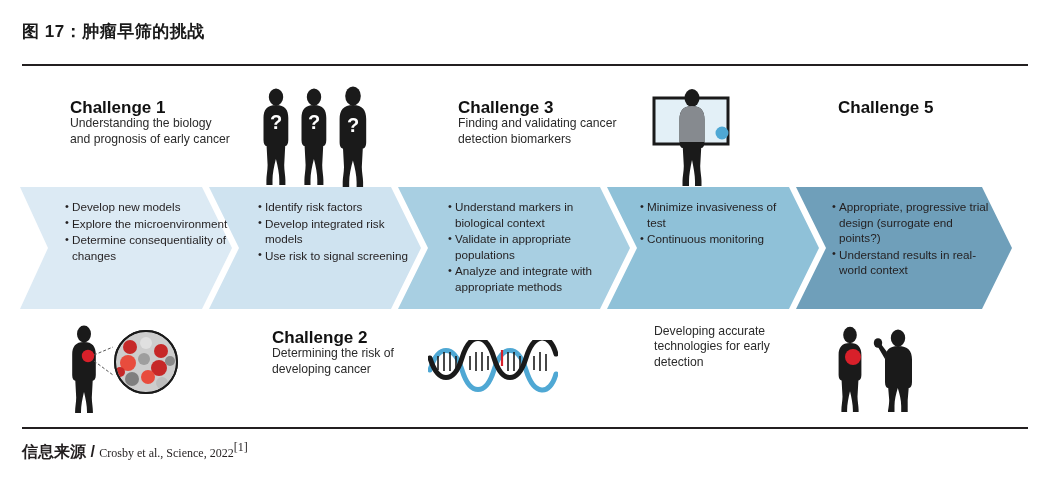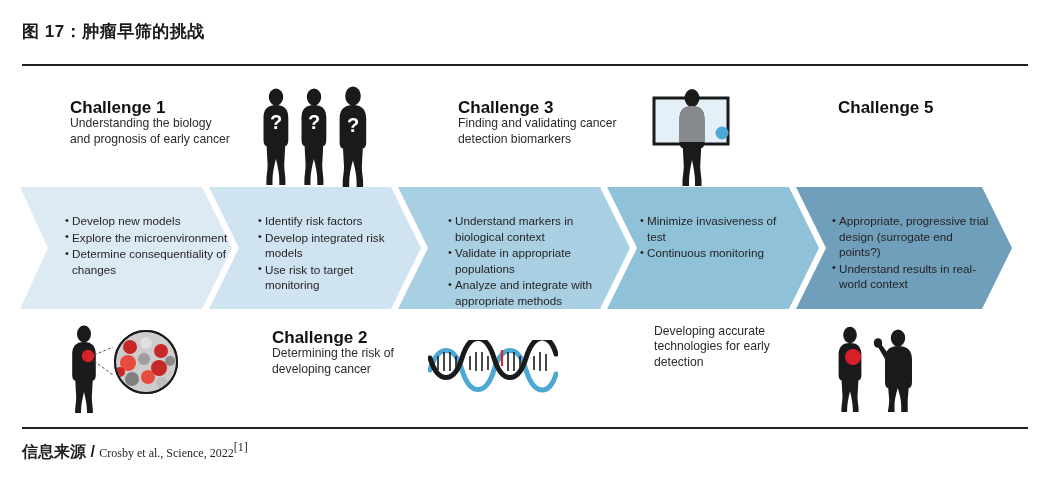--- a/index.html
+++ b/index.html
@@ -79,21 +79,21 @@
     position: absolute;
     left: 0;
     top: 0;
   }
 
   .chev-text {
     position: absolute;
     top: 0;
     height: 122px;
     box-sizing: border-box;
-    padding-top: 26px;
+    padding-top: 12px;
     font-size: 11.7px;
     line-height: 15.6px;
     color: #231f20;
   }
   .chev-text ul {
     margin: 0;
     padding: 0;
     list-style: none;
   }
   .chev-text li {
@@ -210,21 +210,21 @@
       <li>Develop new models</li>
       <li>Explore the microenvironment</li>
       <li>Determine consequentiality of changes</li>
     </ul>
   </div>
 
   <div class="chev-text" style="left:238px; width:152px;">
     <ul>
       <li>Identify risk factors</li>
       <li>Develop integrated risk models</li>
-      <li>Use risk to target monitoring</li>
+      <li>Use risk to signal screening</li>
     </ul>
   </div>
 
   <div class="chev-text" style="left:428px; width:166px;">
     <ul>
       <li>Understand markers in biological context</li>
       <li>Validate in appropriate populations</li>
       <li>Analyze and integrate with appropriate methods</li>
     </ul>
   </div>

